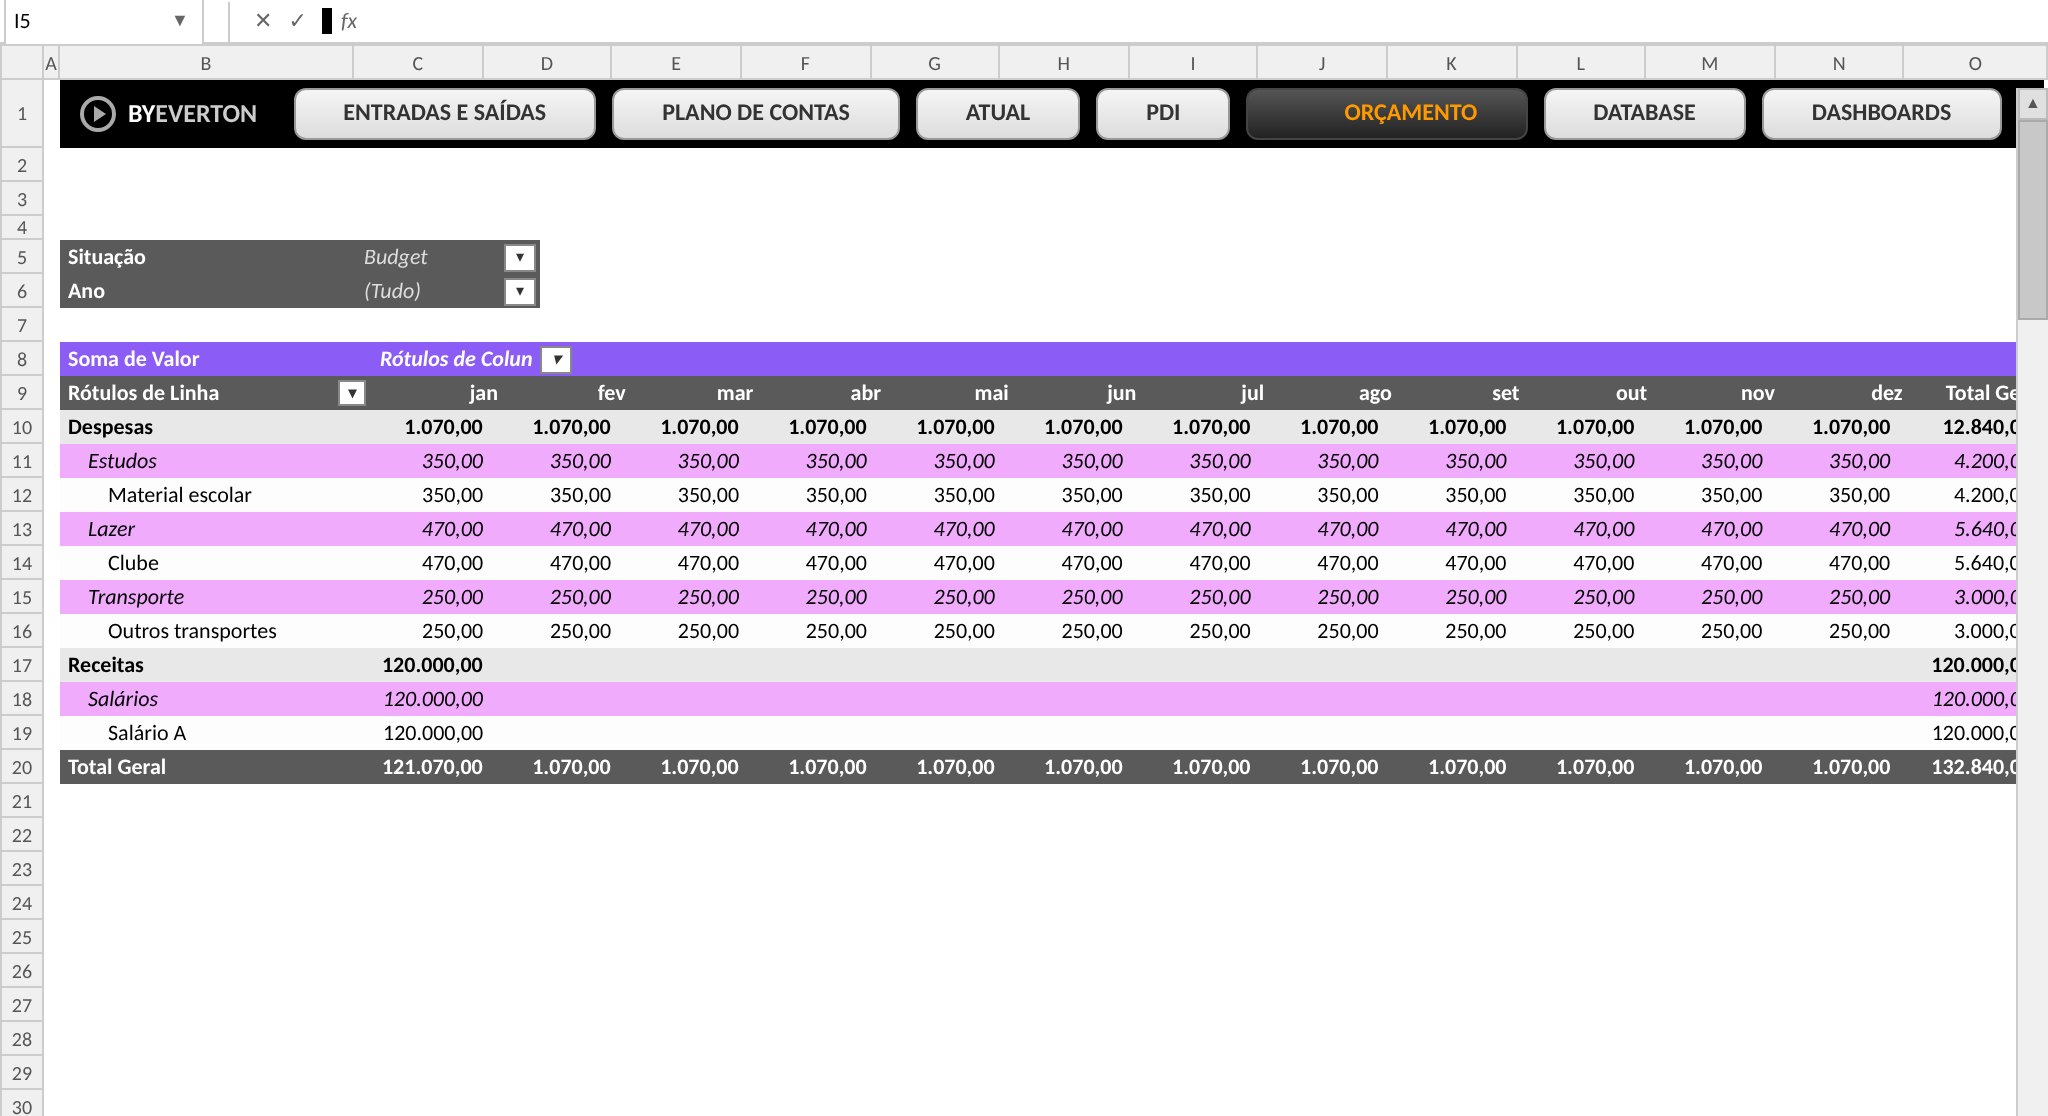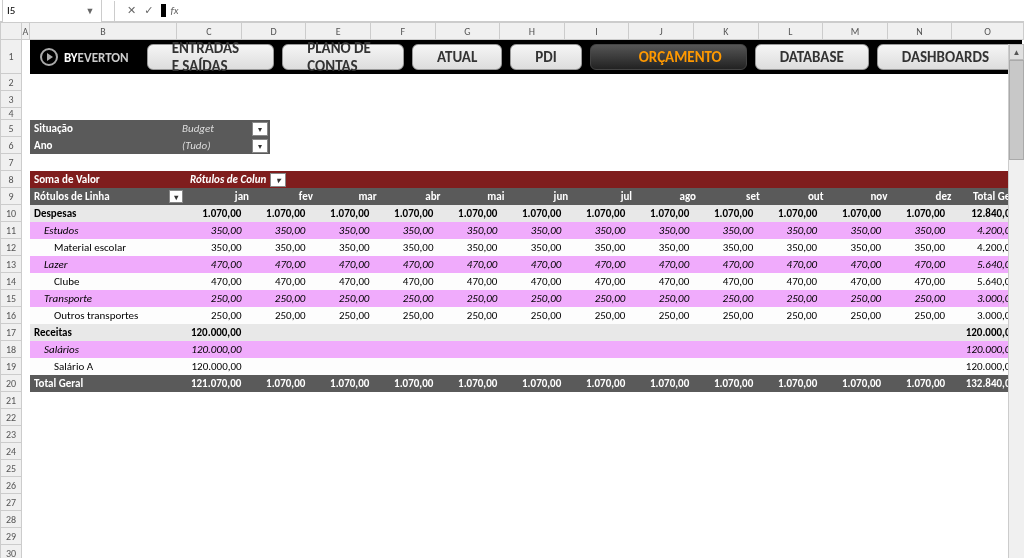--- a/index.html
+++ b/index.html
@@ -23,33 +23,33 @@
 
 .row-area { display: flex; }
 .row-headers { width: 22px; }
 .row-h { height: 17px; background: #f0f0f0; border: 1px solid #ccc; border-top: none; display: flex; align-items: center; justify-content: center; color: #555; font-size: 10px; }
 .cells { flex: 1; position: relative; }
 
 .top-bar { height: 34px; background: #000; display: flex; align-items: center; margin-left: 8px; width: 992px; }
 .logo { display: flex; align-items: center; color: #fff; font-weight: bold; font-size: 13px; padding: 0 18px 0 10px; gap: 6px; }
 .logo-icon { width: 18px; height: 18px; border: 2px solid #aaa; border-radius: 50%; display: flex; align-items: center; justify-content: center; }
 .logo-icon::after { content: ''; width: 0; height: 0; border-left: 6px solid #aaa; border-top: 4px solid transparent; border-bottom: 4px solid transparent; margin-left: 2px; }
-.tab-btn { height: 26px; background: linear-gradient(#f5f5f5, #ddd); border: 1px solid #999; border-radius: 6px; padding: 0 24px; margin-right: 8px; display: flex; align-items: center; font-size: 15px; font-weight: bold; color: #333; cursor: pointer; }
+.tab-btn { height: 26px; background: linear-gradient(#f5f5f5, #ddd); border: 1px solid #999; border-radius: 6px; padding: 0 24px; margin-right: 8px; display: flex; align-items: center; font-size: 12px; font-weight: bold; color: #333; cursor: pointer; }
 .tab-btn.active { background: linear-gradient(#555, #222); color: #ff9900; border-color: #444; padding-left: 48px; }
 
 .spacer-row { height: 17px; }
 
 .filters { margin-left: 8px; width: 240px; }
 .filter-row { height: 17px; display: flex; align-items: center; background: #5a5a5a; color: #fff; font-size: 11px; }
 .filter-label { width: 148px; padding-left: 4px; font-weight: bold; }
 .filter-value { flex: 1; padding-left: 4px; color: #ddd; font-style: italic; }
 .filter-dd { width: 16px; height: 14px; background: #fff; border: 1px solid #888; color: #333; display: flex; align-items: center; justify-content: center; font-size: 8px; margin-right: 2px; cursor: pointer; }
 
 .pivot { margin-left: 8px; width: 992px; }
-.pivot-hdr1 { height: 17px; background: #7f1d1d; color: #fff; display: flex; align-items: center; font-weight: bold; }
+.pivot-hdr1 { height: 17px; background: #8b5cf6; color: #fff; display: flex; align-items: center; font-weight: bold; }
 .pivot-hdr1 .lbl { width: 156px; padding-left: 4px; }
 .pivot-hdr1 .col-lbl { padding-left: 4px; display: flex; align-items: center; gap: 4px; font-style: italic; }
 .pivot-hdr2 { height: 17px; background: #5a5a5a; color: #fff; display: flex; align-items: center; font-weight: bold; }
 .pivot-hdr2 .row-lbl { width: 142px; padding-left: 4px; display: flex; align-items: center; }
 .pivot-hdr2 .dd { width: 14px; height: 13px; background: #fff; border: 1px solid #888; color: #333; font-size: 8px; display: flex; align-items: center; justify-content: center; margin-left: auto; margin-right: 2px; cursor: pointer; }
 .month-col, .total-col { width: 65px; text-align: right; padding-right: 6px; }
 .total-col { width: 72px; }
 .pivot-hdr2 .month-col, .pivot-hdr2 .total-col { text-align: right; padding-left: 4px; padding-right: 0; }
 
 .data-row { height: 17px; display: flex; align-items: center; }

